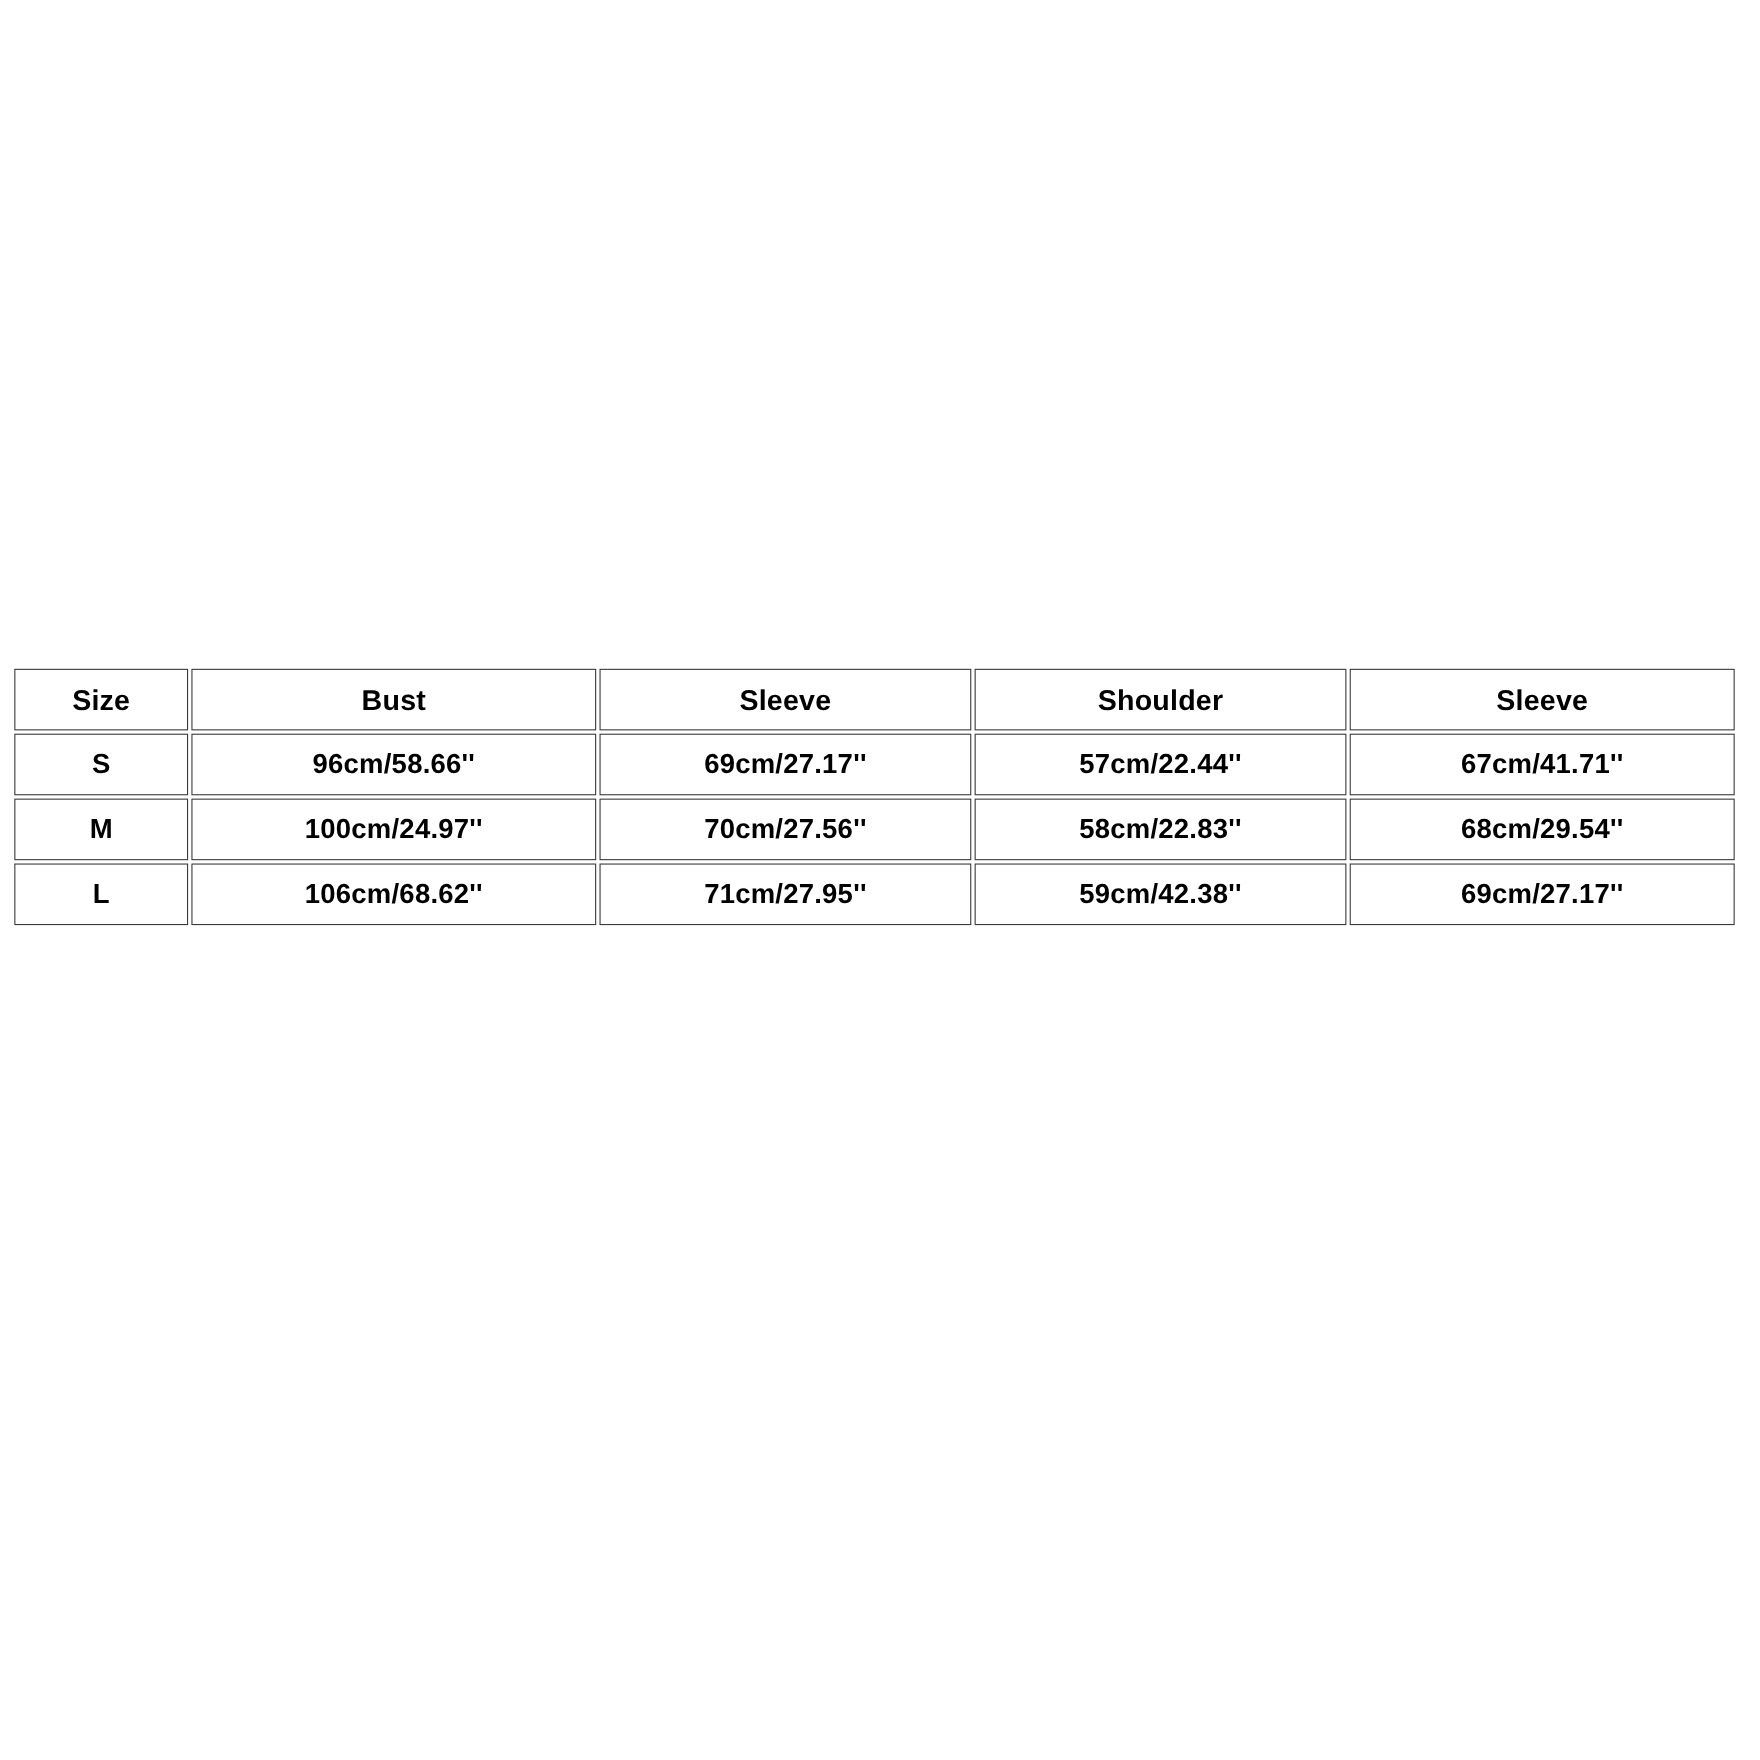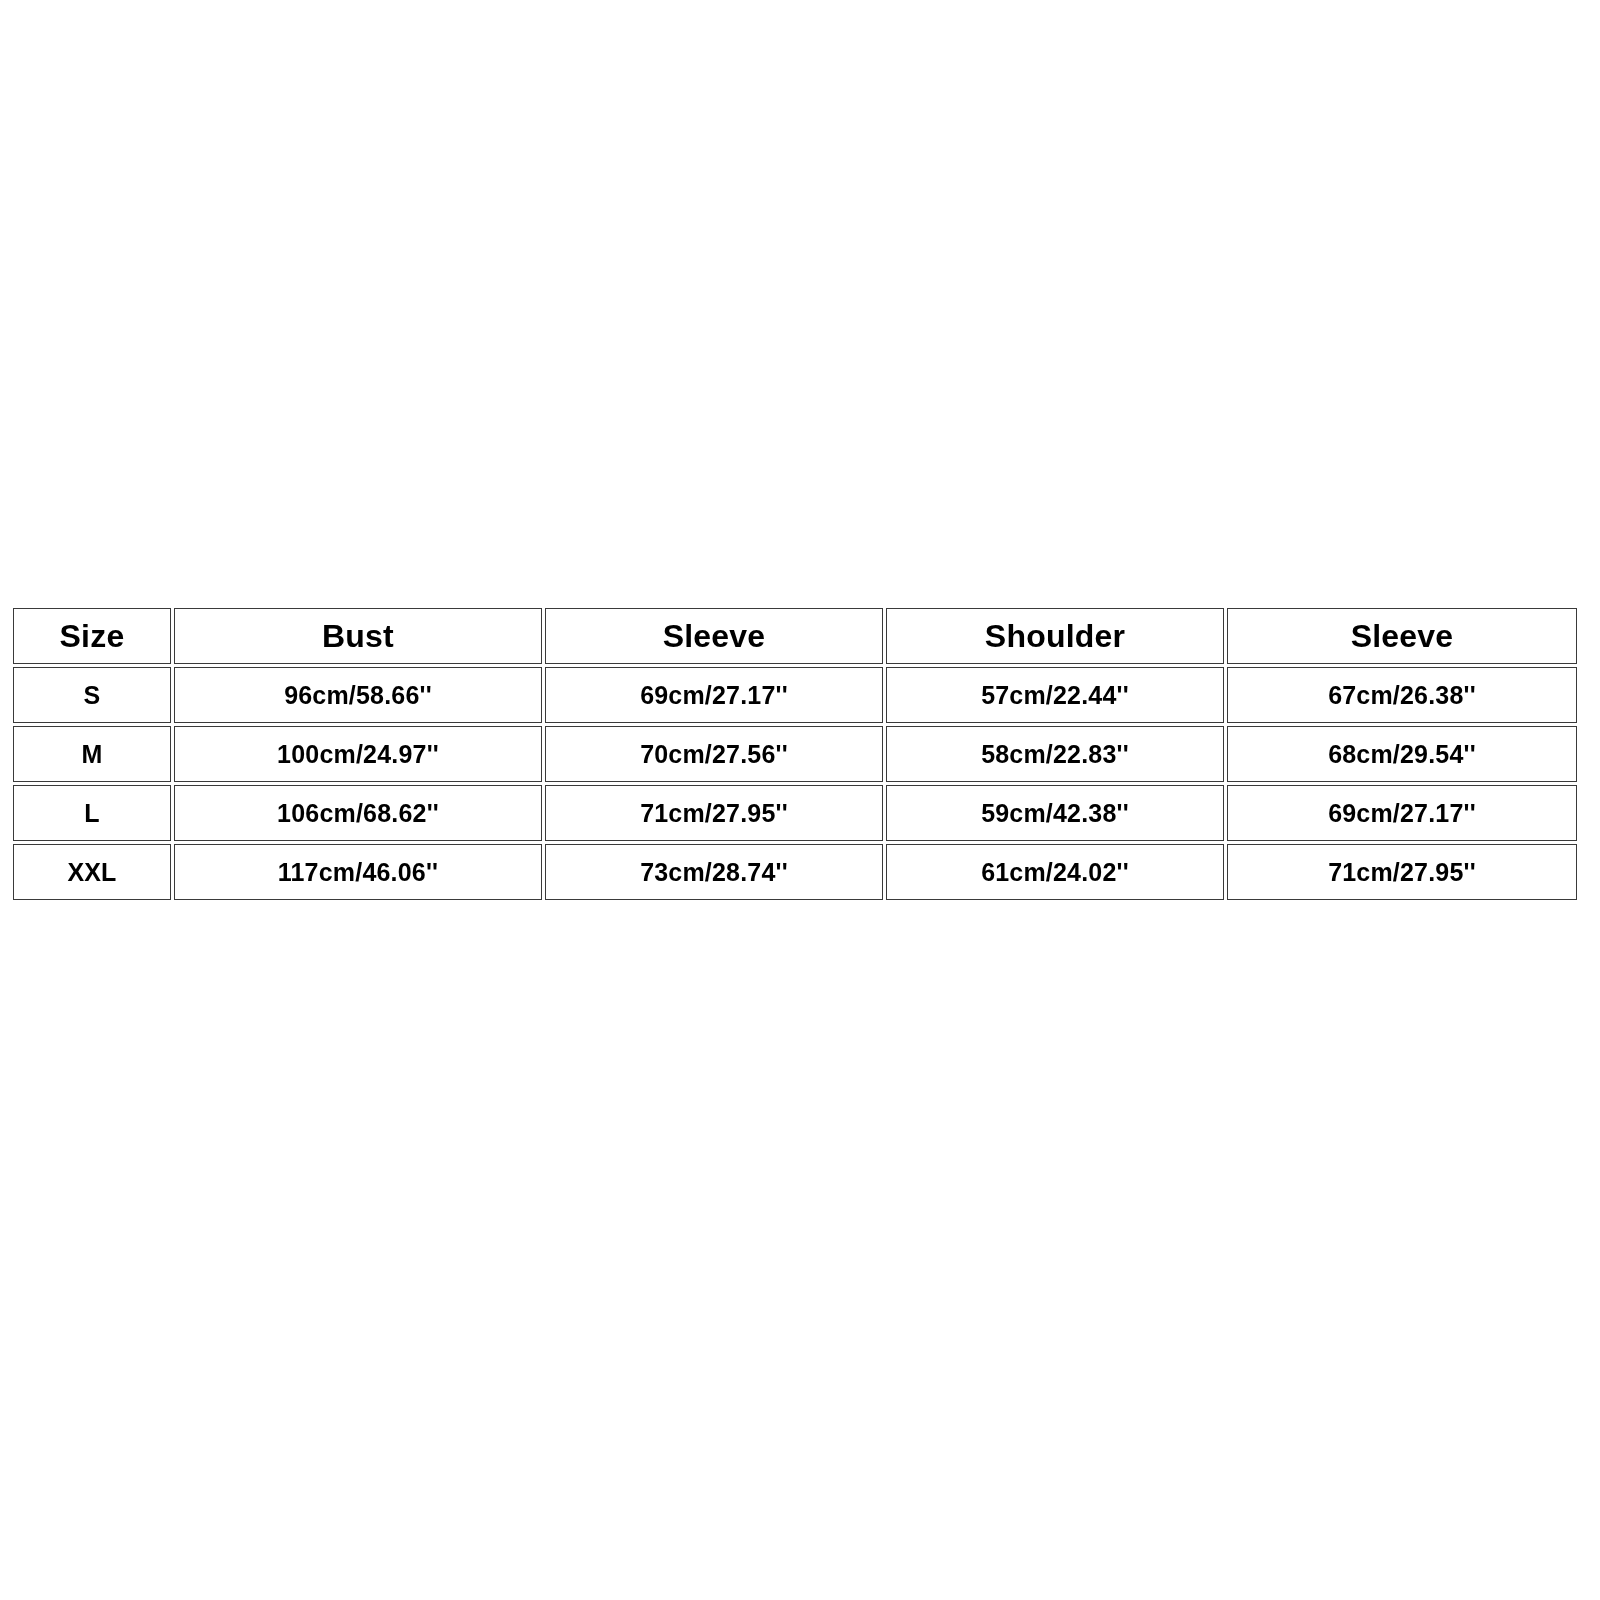--- a/index.html
+++ b/index.html
@@ -38,21 +38,21 @@
     height: 56px;
     font-size: 25px;
     font-weight: bold;
     color: #000000;
     letter-spacing: 0.2px;
     padding: 0 4px;
     box-sizing: border-box;
   }
 
   table.size-chart th {
-    font-size: 32px;
+    font-size: 26px;
   }
 
   col.c-size   { width: 158px; }
   col.c-bust   { width: 368px; }
   col.c-sleeve { width: 338px; }
   col.c-should { width: 338px; }
   col.c-length { width: 350px; }
 </style>
 </head>
 <body>
@@ -74,38 +74,31 @@
         <th>Shoulder</th>
         <th>Sleeve</th>
       </tr>
     </thead>
     <tbody>
       <tr>
         <td>S</td>
         <td>96cm/58.66''</td>
         <td>69cm/27.17''</td>
         <td>57cm/22.44''</td>
-        <td>67cm/26.38''</td>
+        <td>67cm/41.71''</td>
       </tr>
       <tr>
         <td>M</td>
         <td>100cm/24.97''</td>
         <td>70cm/27.56''</td>
         <td>58cm/22.83''</td>
         <td>68cm/29.54''</td>
       </tr>
       <tr>
         <td>L</td>
         <td>106cm/68.62''</td>
         <td>71cm/27.95''</td>
         <td>59cm/42.38''</td>
         <td>69cm/27.17''</td>
       </tr>
-      <tr>
-        <td>XXL</td>
-        <td>117cm/46.06''</td>
-        <td>73cm/28.74''</td>
-        <td>61cm/24.02''</td>
-        <td>71cm/27.95''</td>
-      </tr>
     </tbody>
   </table>
 </div>
 
 </body></html>

